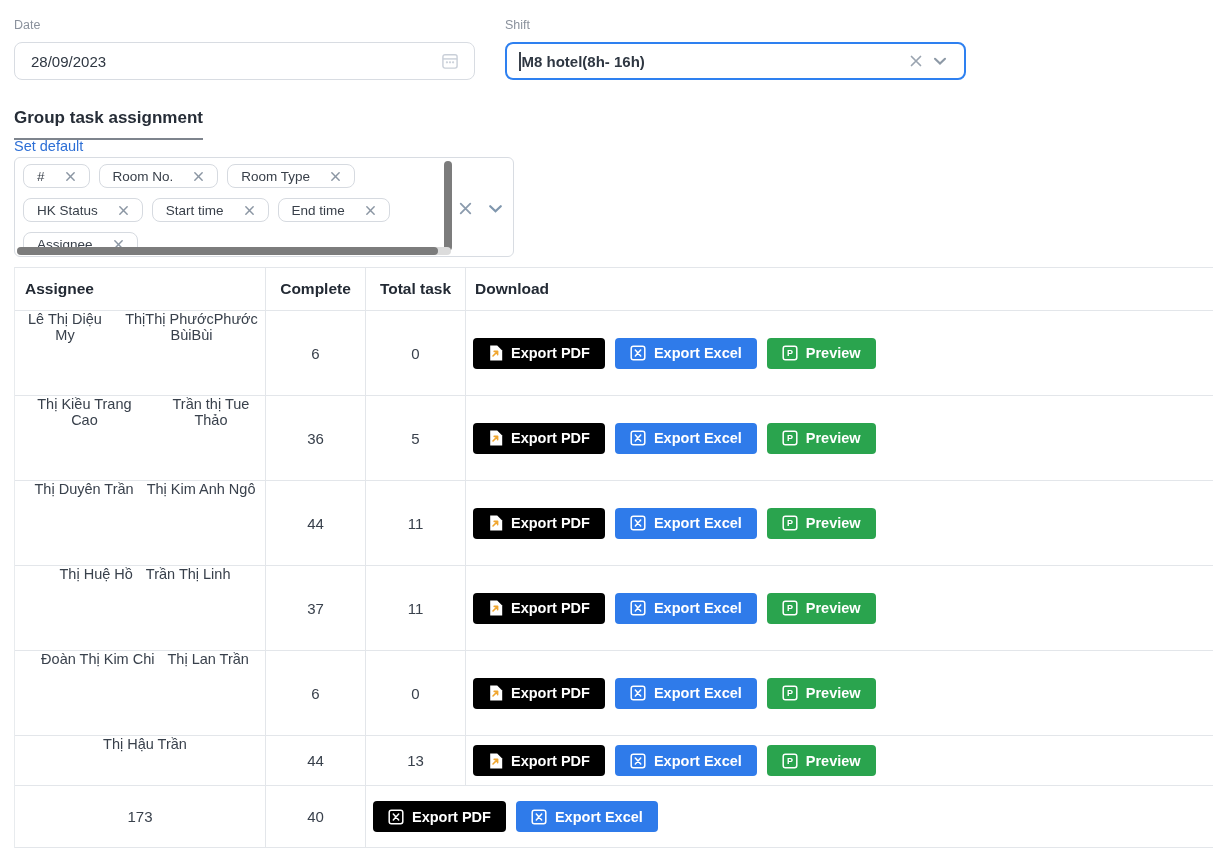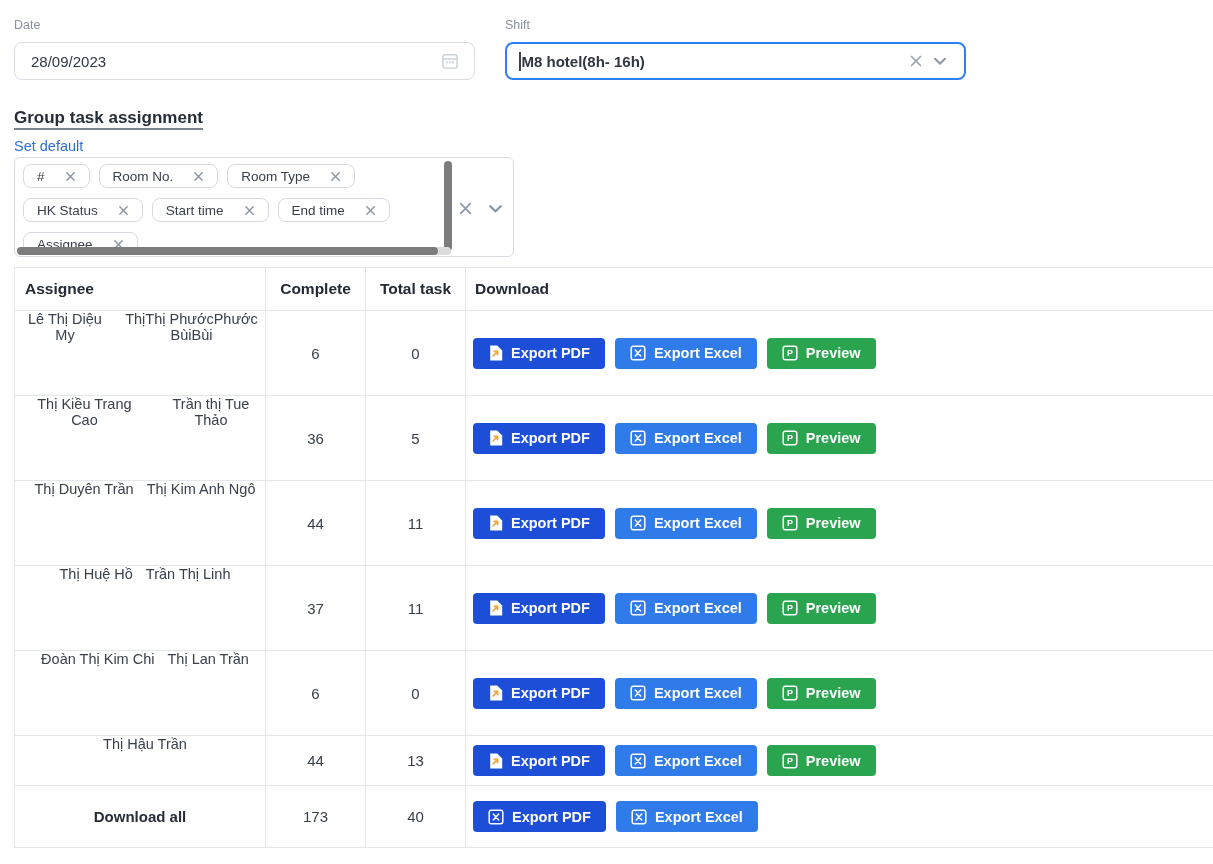--- a/index.html
+++ b/index.html
@@ -14,21 +14,21 @@
 
   .input-box { position:absolute; top:42px; height:38px; border-radius:8px; display:flex; align-items:center; padding:0 12px; font-size:15px; color:#2f3742; background:#fff; }
   .date-input { left:14px; width:461px; border:1px solid #d8dce2; }
   .shift-input { left:505px; width:461px; border:2px solid #2e80f0;font-weight:bold; }
   .date-input .grow, .shift-input .grow { flex:1; }
   .date-input .text { padding-left:4px;text-align:center; }
   .caret { width:1.5px; height:19px; background:#3a414b; margin-right:1px; }
   .icon-btn { display:flex; align-items:center; justify-content:center; width:24px; height:24px; }
 
   
-  .section-title { position:absolute; left:14px; top:108px; font-size:17px; font-weight:bold; color:#262d37; padding-bottom:0; border-bottom:2px solid #7e848d; }
+  .section-title { position:absolute; left:14px; top:108px; font-size:17px; font-weight:bold; color:#262d37; padding-bottom:10px; border-bottom:2px solid #7e848d; }
   .set-default { position:absolute; left:14px; top:138px; font-size:14.5px; color:#2d6fd6; cursor:pointer; }
 
   
   .col-select { position:absolute; left:14px; top:157px; width:500px; height:100px; border:1px solid #d8dce2; border-radius:6px; background:#fff; }
   .chips { position:absolute; left:0; top:0; width:438px; height:92px; padding:6px 0 0 8px; display:flex; flex-wrap:wrap; gap:10px 9px; align-content:flex-start; overflow:hidden; }
   .chip { display:inline-flex; align-items:center; gap:20px; height:24px; padding:0 13px; border:1px solid #d6dae0; border-radius:8px; font-size:13.5px; color:#39404a; background:#fff; white-space:nowrap; }
   .chip svg { flex:0 0 auto; }
   .vscroll { position:absolute; left:429px; top:3px; width:8px; height:90px; background:#7c7c7c; border-radius:4px; }
   .hscroll-track { position:absolute; left:2px; bottom:1px; width:434px; height:8px; background:#dcdcdc; border-radius:4px; }
   .hscroll-thumb { position:absolute; left:0; top:0; width:421px; height:8px; background:#7c7c7c; border-radius:4px; }
@@ -49,21 +49,21 @@
   .trow.tall { height:85px; }
   .trow.short { height:50px; }
   .trow.tfoot { height:62px; }
 
   .names { display:flex; flex-direction:row; justify-content:center; gap:13px; padding-left:10px; font-size:14.5px; color:#39414c;text-align:center; }
   .num { display:flex; align-items:center; justify-content:center; font-size:15px; color:#39414c; }
   .dl { display:flex; align-items:center; gap:10px; padding-left:7px; }
   .tfoot .c1 { display:flex; align-items:center; justify-content:center; font-size:15px; font-weight:bold; color:#262d37; }
 
   .btn { display:inline-flex; align-items:center; gap:8px; height:31px; padding:0 15px; border:none; border-radius:4px; color:#fff; font-family:inherit; font-size:14.5px; font-weight:bold; cursor:pointer; white-space:nowrap; }
-  .btn-pdf { background:#1d4ed8; }
+  .btn-pdf { background:#000000; }
   .btn-excel { background:#2f7bea;justify-content:space-between; }
   .btn-preview { background:#2aa44e; }
 </style>
 </head>
 <body>
 
 <div class="page">
 
   <div class="field-label date-label">Date</div>
   <div class="input-box date-input">
@@ -355,21 +355,20 @@
             <svg width="16" height="16" viewBox="0 0 16 16">
               <rect x="1.2" y="1.2" width="13.6" height="13.6" rx="2.2" fill="none" stroke="#fff" stroke-width="1.5"></rect>
               <text x="8" y="11.4" text-anchor="middle" font-size="9" font-weight="bold" fill="#fff" font-family="Liberation Sans, sans-serif">P</text>
             </svg>
             <span>Preview</span>
           </button>
       </div>
     </div>
 
     <div class="trow tfoot">
-      <div class="cell c1">Download all</div>
       <div class="cell c2 num">173</div>
       <div class="cell c3 num">40</div>
       <div class="cell c4 dl">
         <button class="btn btn-pdf">
             <svg width="16" height="16" viewBox="0 0 16 16">
               <rect x="1.2" y="1.2" width="13.6" height="13.6" rx="2.2" fill="none" stroke="#fff" stroke-width="1.5"></rect>
               <path d="M5.3 5 L10.7 11 M10.7 5 L5.3 11" stroke="#fff" stroke-width="1.5" stroke-linecap="round"></path>
             </svg>
             <span>Export PDF</span>
           </button>

